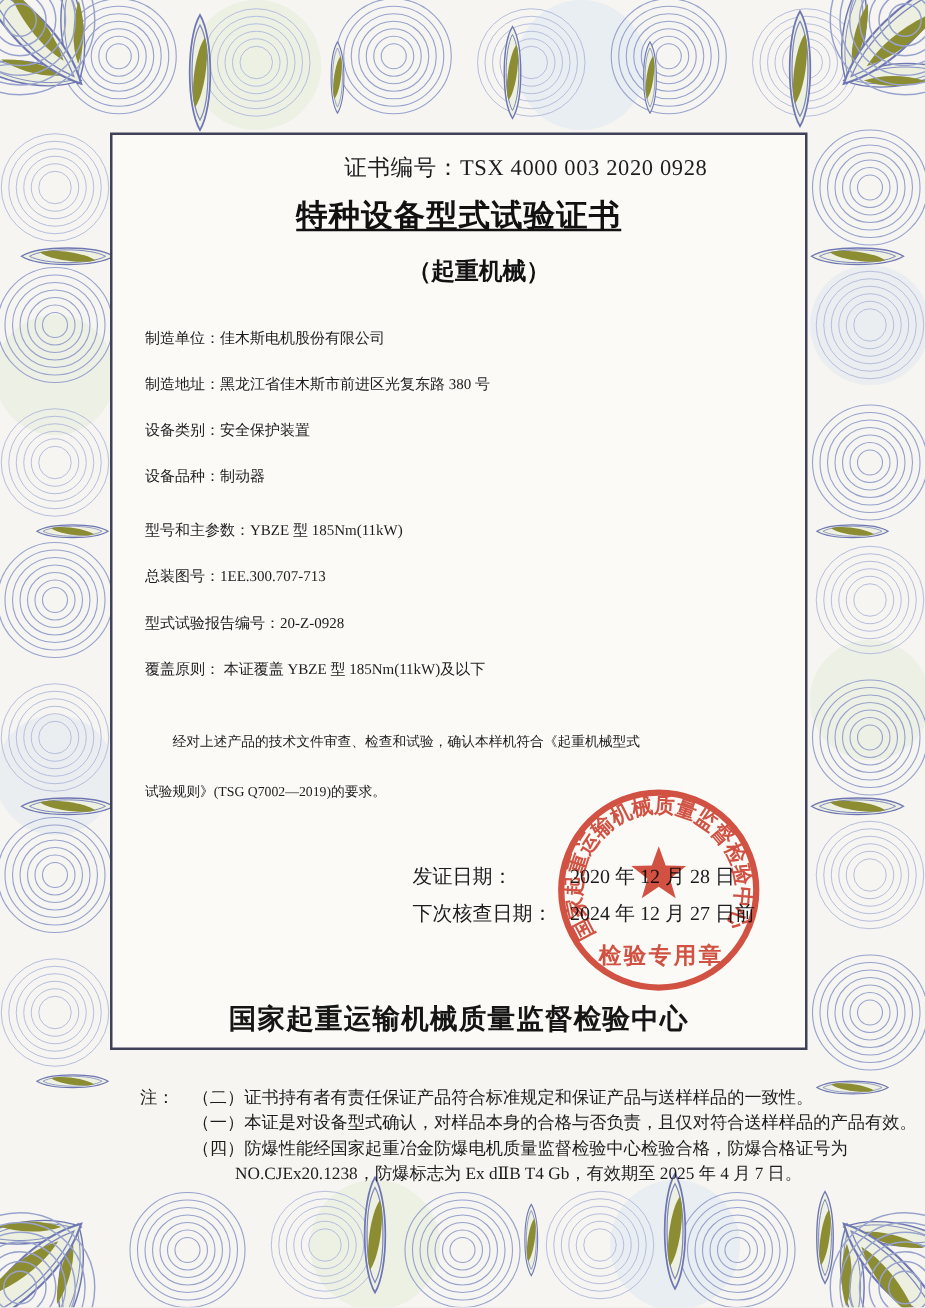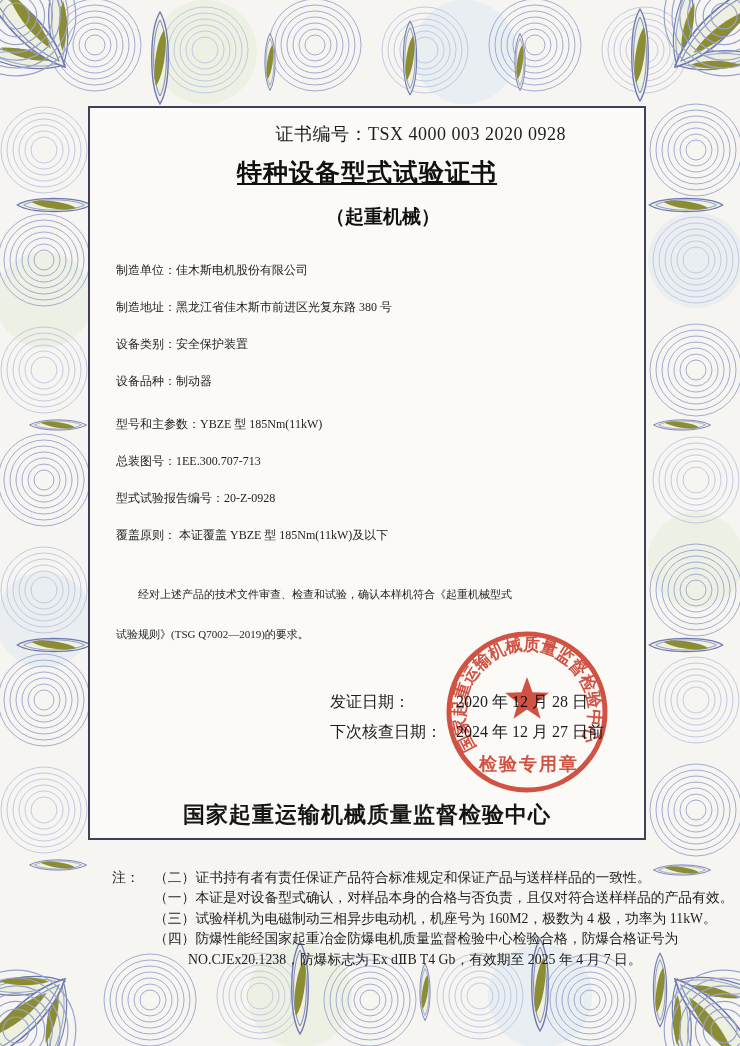--- a/index.html
+++ b/index.html
@@ -187,21 +187,20 @@
     </svg>
 
     <div class="issuer">国家起重运输机械质量监督检验中心</div>
 
     <div class="notes">
       <div class="notes-wrap">
         <div class="nlabel">注：</div>
         <div>
           <div class="nline">（二）证书持有者有责任保证产品符合标准规定和保证产品与送样样品的一致性。</div>
           <div class="nline">（一）本证是对设备型式确认，对样品本身的合格与否负责，且仅对符合送样样品的产品有效。</div>
-          <div class="nline">（三）试验样机为电磁制动三相异步电动机，机座号为 160M2，极数为 4 极，功率为 11kW。</div>
           <div class="nline">（四）防爆性能经国家起重冶金防爆电机质量监督检验中心检验合格，防爆合格证号为</div>
           <div class="nline cont">NO.CJEx20.1238，防爆标志为 Ex dⅡB T4 Gb，有效期至 2025 年 4 月 7 日。</div>
         </div>
       </div>
     </div>
 
   </div>
 </div>
 
 </body></html>

